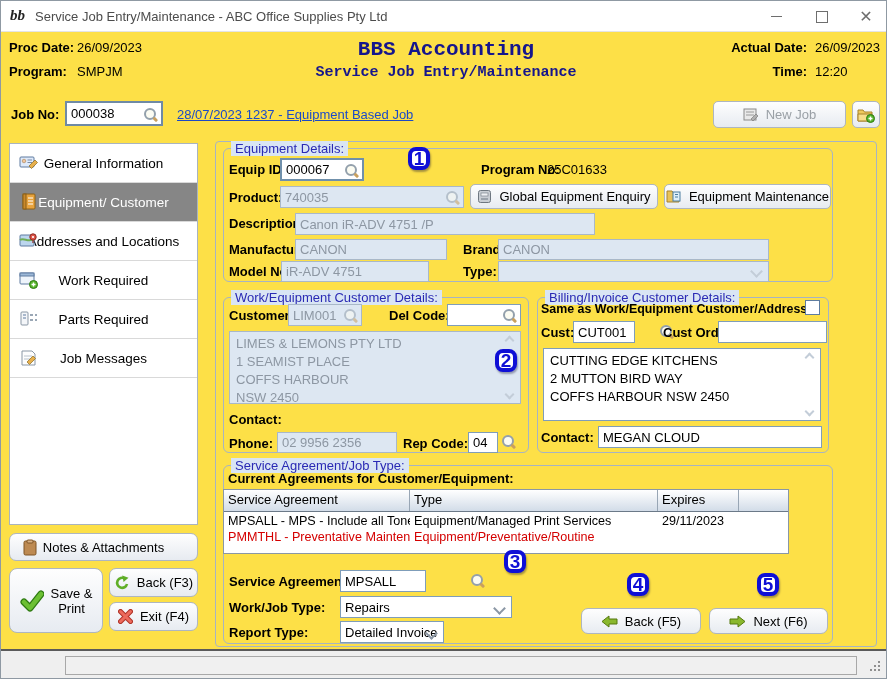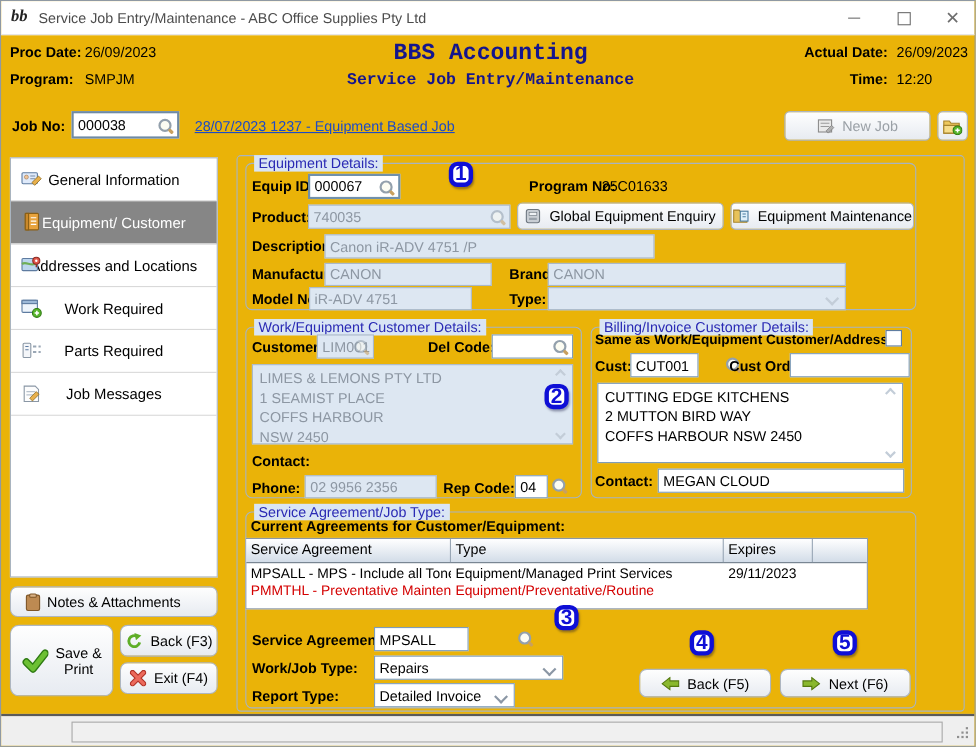--- a/index.html
+++ b/index.html
@@ -1,16 +1,16 @@
 <!DOCTYPE html>
 <html><head>
 <meta charset="utf-8">
 <style>
   html,body{margin:0;padding:0;background:#c8c8c8;font-family:"Liberation Sans","DejaVu Sans",sans-serif;}
-  .screen{position:relative;width:887px;height:679px;background:#eab308;border:1px solid #8f99a3;box-sizing:border-box;overflow:hidden;margin:0 auto;}
+  .screen{position:relative;width:887px;height:679px;background:#fde047;border:1px solid #8f99a3;box-sizing:border-box;overflow:hidden;margin:0 auto;}
   .abs{position:absolute;box-sizing:border-box;}
   
   .titlebar{left:0;top:0;width:885px;height:31px;background:#ffffff;border-bottom:1px solid #e4e4e4;}
   .titletext{left:34px;top:8px;font-size:13px;color:#4c4c4c;white-space:nowrap;}
   .applogo{left:9px;top:5px;width:22px;height:20px;}
   .applogo::before{content:"bb";font-family:"Liberation Serif","DejaVu Serif",serif;font-weight:bold;font-style:italic;font-size:15px;color:#222;}
   .winbtn{top:0;width:44px;height:31px;display:flex;align-items:center;justify-content:center;color:#6e6e6e;font-size:13px;}
   .glyph-min{width:11px;height:0;border-top:1px solid #6e6e6e;}
   .glyph-max{width:10px;height:10px;border:1px solid #6e6e6e;}
   
@@ -301,21 +301,21 @@
   <div class="abs inp dis sel" style="left:497px;top:260px;width:271px;height:21px;">
     <span></span>
     <span class="chev pale" style="top:5px;"></span>
   </div>
 
   
   <div class="abs fieldset" style="left:222px;top:296px;width:306px;height:156px;"></div>
   <div class="abs legend" style="left:230px;top:289px;">Work/Equipment Customer Details:</div>
 
   <div class="abs lbl" style="left:228px;top:307px;">Customer:</div>
-  <div class="abs inp dis" style="left:287px;top:303px;width:52px;height:22px;">
+  <div class="abs inp dis" style="left:287px;top:303px;width:74px;height:22px;">
     <span>LIM001</span>
     <span class="mag right" style="opacity:.55;"></span>
   </div>
   <div class="abs lbl" style="left:388px;top:307px;">Del Code:</div>
   <div class="abs inp" style="left:446px;top:303px;width:74px;height:22px;">
     <span></span>
     <span class="mag right"></span>
   </div>
 
   <div class="abs inp dis ta" style="left:228px;top:330px;width:292px;height:73px;">
@@ -400,21 +400,21 @@
   </div>
   <span class="abs mag" style="left:428px;top:572px;"></span>
 
   <div class="abs lbl" style="left:228px;top:599px;">Work/Job Type:</div>
   <div class="abs inp sel" style="left:339px;top:595px;width:172px;height:22px;">
     <span>Repairs</span>
     <span class="chev"></span>
   </div>
 
   <div class="abs lbl" style="left:228px;top:624px;">Report Type:</div>
-  <div class="abs inp sel" style="left:339px;top:620px;width:128px;height:22px;">
+  <div class="abs inp sel" style="left:339px;top:620px;width:104px;height:22px;">
     <span>Detailed Invoice</span>
     <span class="chev"></span>
   </div>
 
   <div class="abs btn" style="left:580px;top:607px;width:120px;height:26px;border-radius:7px;">
     <span class="ic">
       <svg width="17" height="13" viewBox="0 0 17 13">
           <polygon points="16,4 8,4 8,1 1,6.5 8,12 8,9 16,9" fill="#8ab82e" stroke="#55790f" stroke-width="1"></polygon>
         </svg>
     </span>

